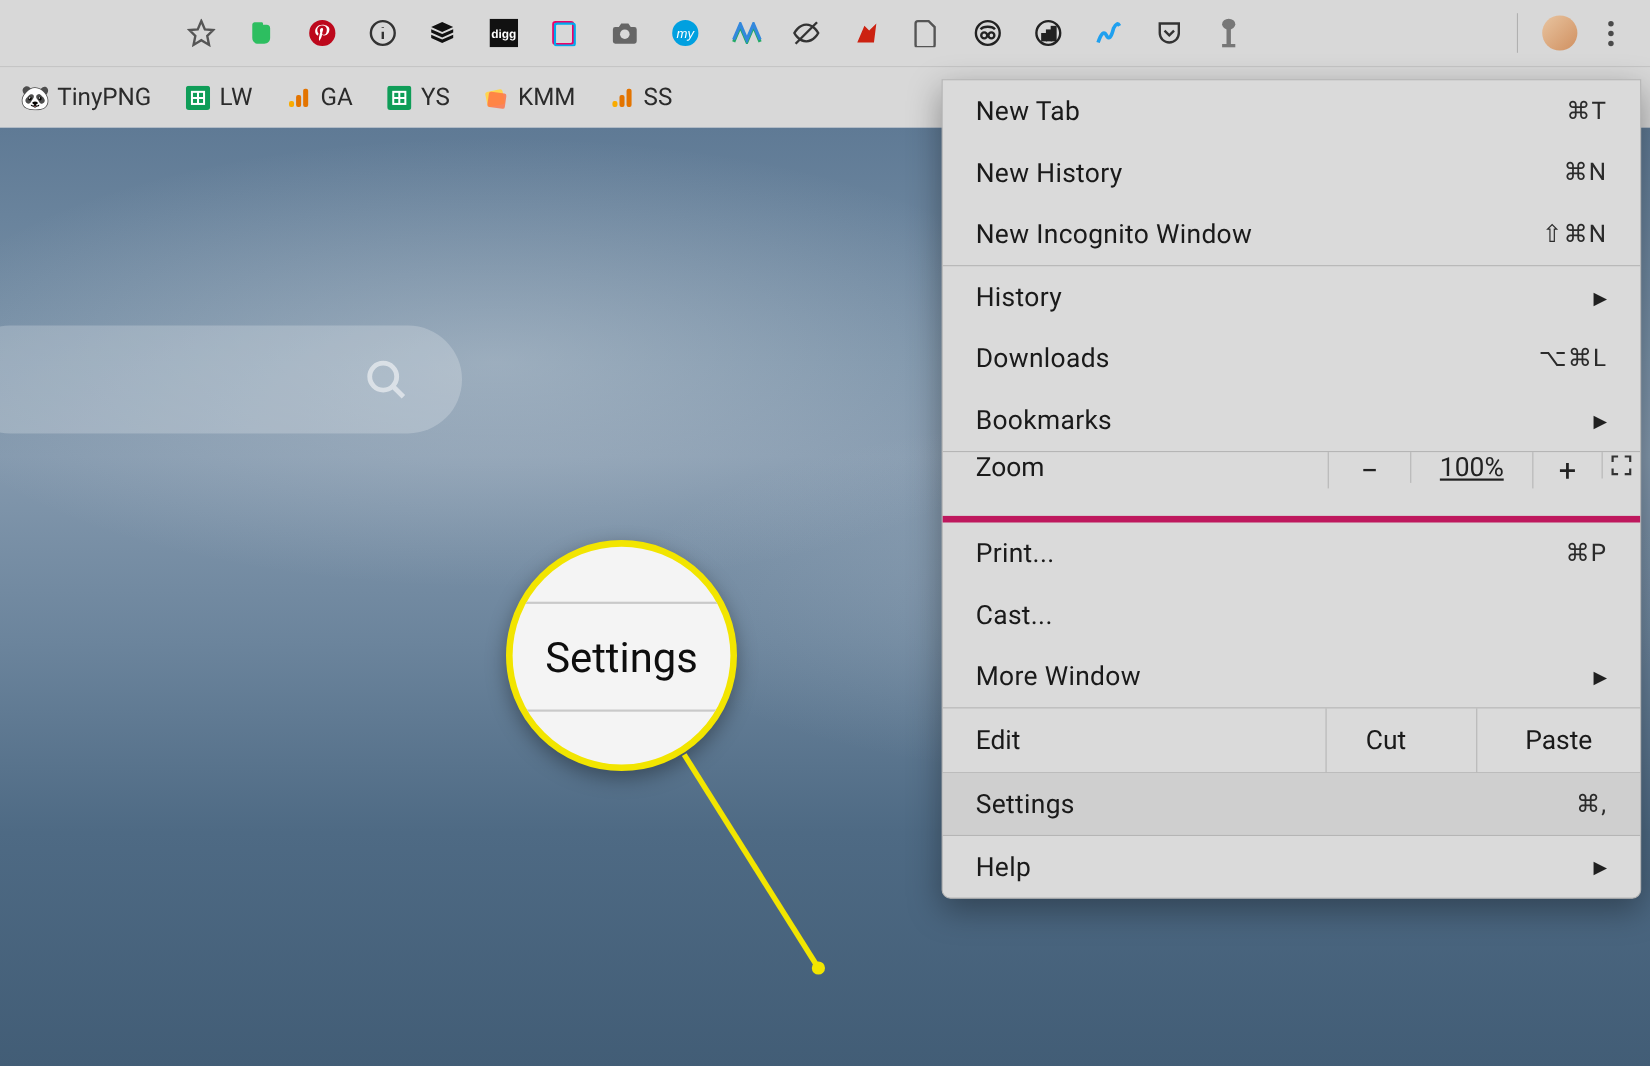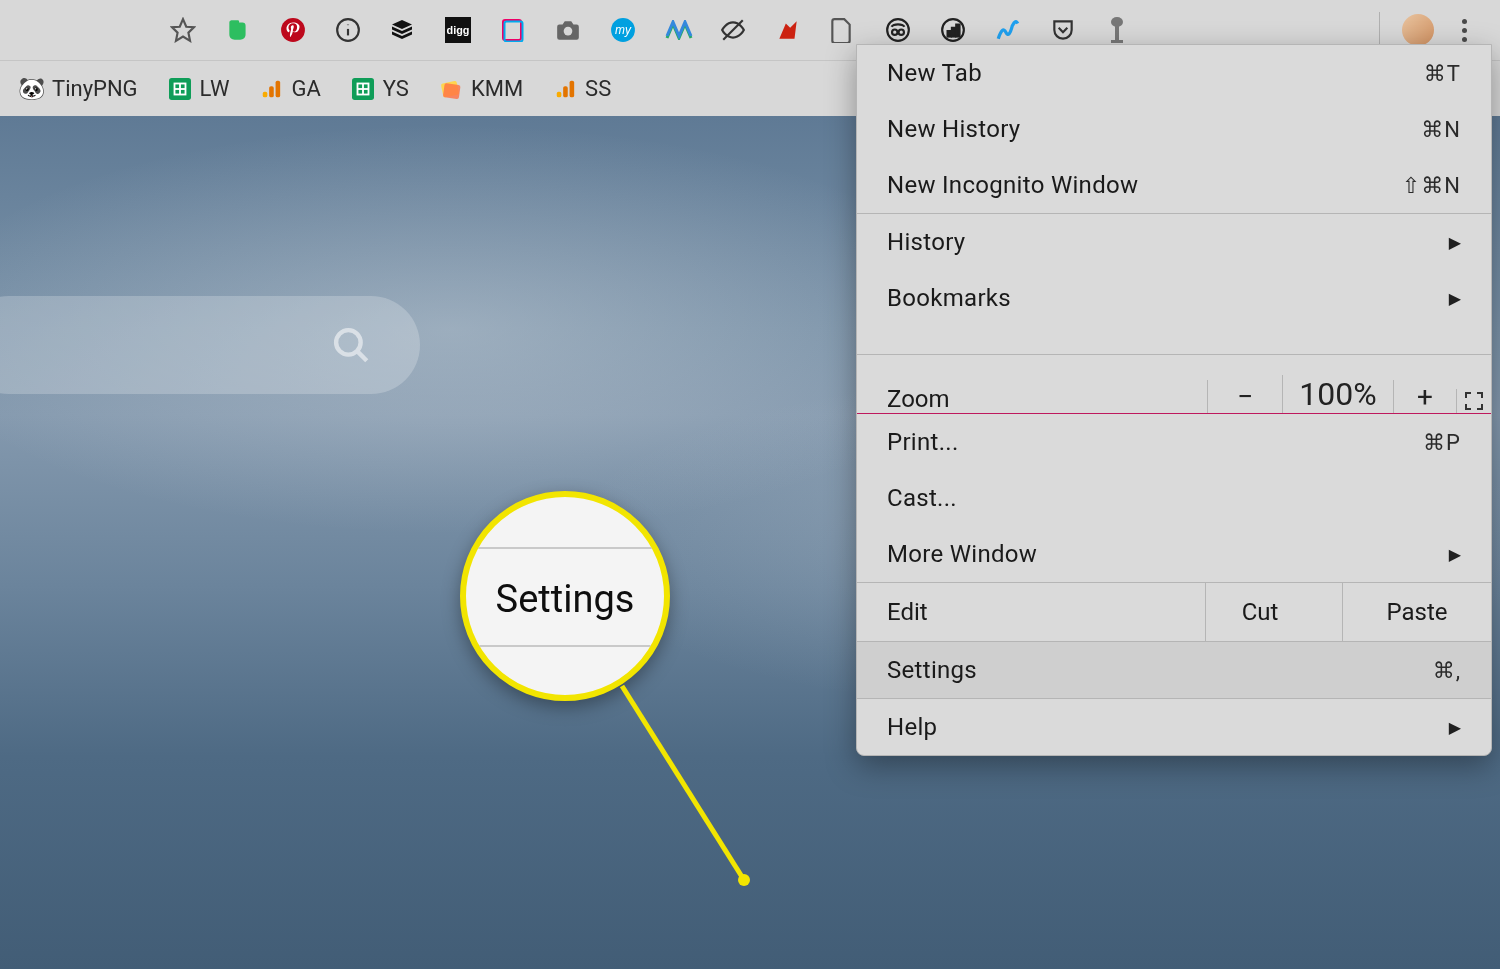--- a/index.html
+++ b/index.html
@@ -10,31 +10,31 @@
   .avatar{width:32px;height:32px;border-radius:50%;background:linear-gradient(135deg,#e8c4a0,#d09060);margin-left:8px;}
   .menu-btn{width:32px;height:32px;display:flex;flex-direction:column;align-items:center;justify-content:center;gap:4px;margin-left:14px;}
   .menu-btn span{width:5px;height:5px;background:#4a4a4a;border-radius:50%;}
   .bookmarks-bar{height:55px;background:#d8d8d8;border-top:1px solid #c5c5c5;display:flex;align-items:center;padding-left:10px;gap:10px;}
   .bm{display:flex;align-items:center;gap:8px;padding:4px 10px;font-size:22px;color:#2b2b2b;}
   .bm-ico{width:24px;height:24px;display:flex;align-items:center;justify-content:center;}
   .content{position:relative;height:854px;background:linear-gradient(180deg,#5f7a95 0%,#7a92a8 25%,#8499ae 35%,#6b849c 55%,#4e6a84 75%,#425d76 100%);}
   .overcast{position:absolute;inset:0;background:radial-gradient(ellipse 60% 40% at 30% 25%,rgba(220,225,230,0.35),transparent 60%),radial-gradient(ellipse 50% 30% at 70% 50%,rgba(200,210,218,0.25),transparent 65%);}
   .search-pill{position:absolute;left:-40px;top:180px;width:460px;height:98px;border-radius:60px;background:rgba(255,255,255,0.22);display:flex;align-items:center;justify-content:flex-end;padding-right:48px;box-sizing:border-box;}
   .search-pill svg{opacity:0.55;}
-  .menu{position:absolute;top:44px;right:8px;width:634px;background:#dadada;border:1px solid #b5b5b5;border-radius:0 0 8px 8px;box-shadow:0 10px 30px rgba(0,0,0,0.35);font-size:24px;color:#1a1a1a;}
+  .menu{position:absolute;top:72px;right:8px;width:634px;background:#dadada;border:1px solid #b5b5b5;border-radius:0 0 8px 8px;box-shadow:0 10px 30px rgba(0,0,0,0.35);font-size:24px;color:#1a1a1a;}
   .mi{display:flex;align-items:center;justify-content:space-between;padding:14px 30px;min-height:24px;cursor:default;}
   .mi .lab{letter-spacing:0.3px;}
   .mi .sc{color:#2b2b2b;font-size:22px;letter-spacing:1px;}
   .mi .arrow{color:#202020;font-size:16px;}
   .hr{height:1px;background:#b5b5b5;}
-  .zoom-row{display:flex;align-items:flex-end;border-top:1px solid #b5b5b5;border-bottom:1px solid #be185d;margin-top:28px;}
+  .zoom-row{display:flex;align-items:flex-start;border-top:1px solid #b5b5b5;border-bottom:6px solid #be185d;}
   .zoom-row .zl{flex:0 0 320px;display:flex;align-items:center;padding-left:30px;}
   .zbtn{border-left:1px solid #b5b5b5;display:flex;align-items:center;justify-content:center;font-size:28px;color:#222;}
   .zminus{flex:0 0 74px;}
-  .zval{flex:0 0 110px;font-size:32px;}
+  .zval{flex:0 0 110px;font-size:24px;text-decoration:underline;}
   .zplus{flex:0 0 62px;}
   .zfull{flex:1;border-left:1px solid #b5b5b5;display:flex;align-items:center;justify-content:center;}
   .edit-row{display:flex;align-items:stretch;border-top:1px solid #b5b5b5;border-bottom:1px solid #b5b5b5;gap:28px;}
   .edit-row .el{flex:0 0 290px;display:flex;align-items:center;padding-left:30px;}
   .ebtn{border-left:1px solid #b5b5b5;display:flex;align-items:center;justify-content:center;font-size:24px;}
   .ecut{flex:0 0 108px;text-align:center;}
   .ecopy{flex:0 0 120px;}
   .epaste{flex:1;}
   .mi.settings-highlight{background:#cfcfcf;}
   
@@ -261,20 +261,24 @@
   <div class="mi">
     <span class="lab">New Incognito Window</span>
     <span class="sc">⇧⌘N</span>
   </div>
   <div class="hr"></div>
   <div class="mi">
     <span class="lab">History</span>
     <span class="arrow">▶</span>
   </div>
   <div class="mi">
+    <span class="lab">Downloads</span>
+    <span class="sc">⌥⌘L</span>
+  </div>
+  <div class="mi">
     <span class="lab">Bookmarks</span>
     <span class="arrow">▶</span>
   </div>
   <div class="zoom-row" style="height:58px;">
     <div class="zl">
         <span>Zoom</span>
       </div>
     <div class="zbtn zminus">
         <span>−</span>
       </div>

